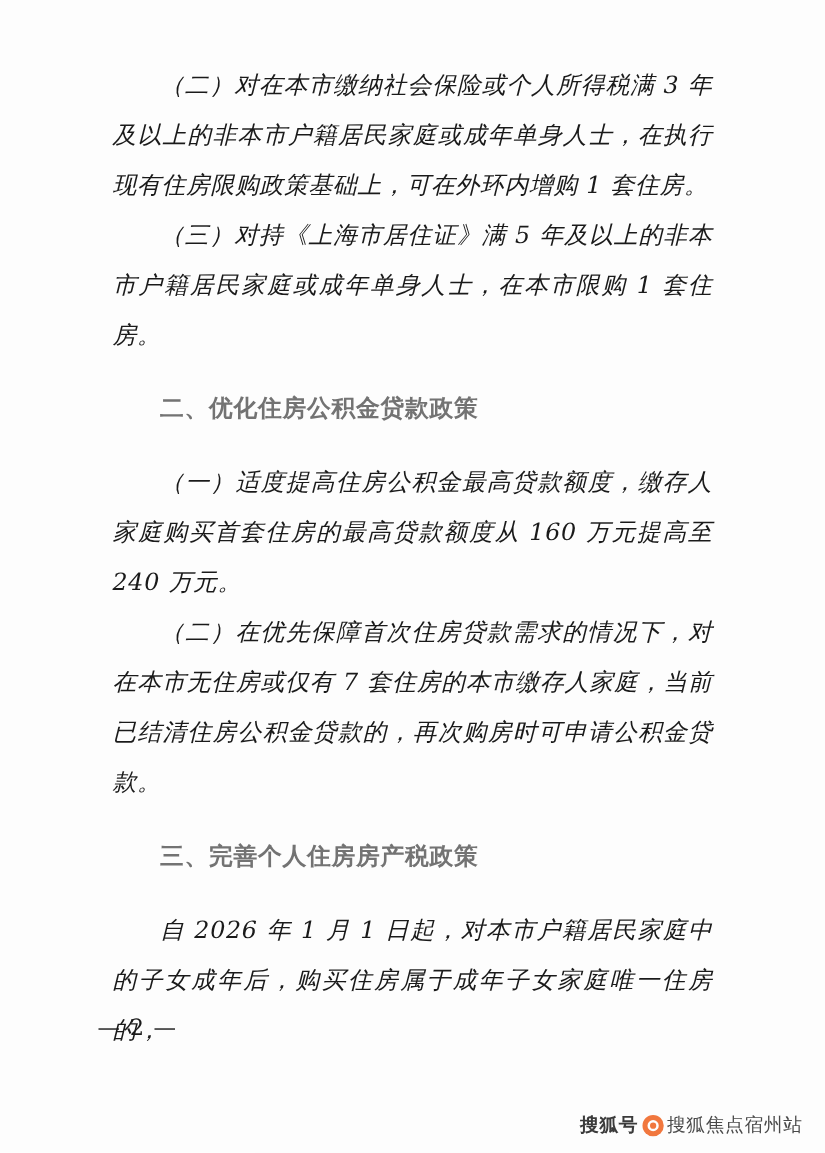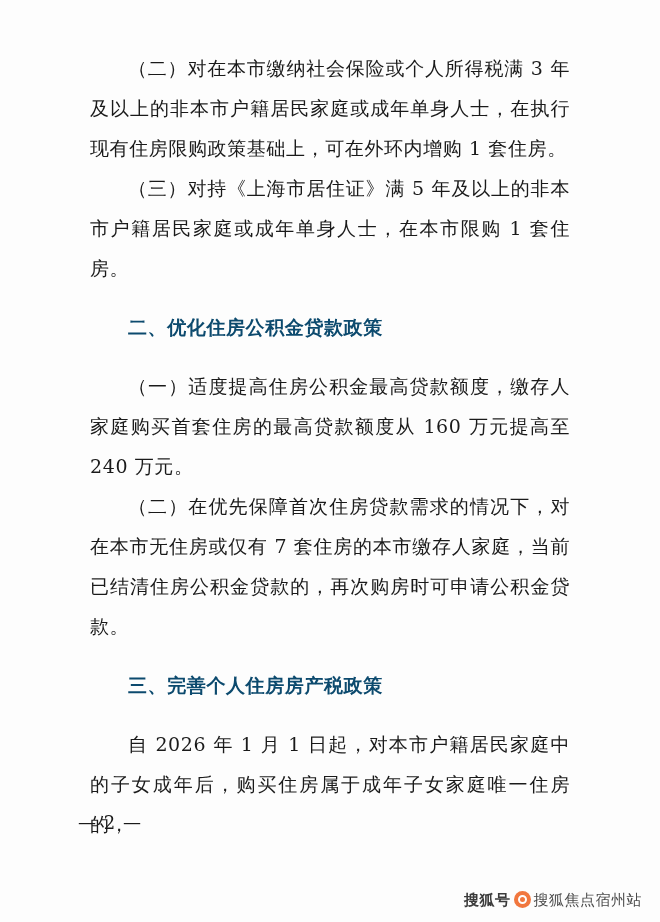--- a/index.html
+++ b/index.html
@@ -31,45 +31,46 @@
     color: #1a1a1a;
     letter-spacing: 0.6px;
     text-align: justify;
     text-justify: inter-ideograph;
     margin: 0 0 0 0;
     font-family: "DejaVu Serif", "Liberation Serif", serif;
     font-weight: 400;
   }
   .para.indent {
     text-indent: 38px;
+    font-style: italic;
   }
   .heading {
     font-size: 19px;
     line-height: 40px;
-    color: #0c4a6e;
+    color: #737373;
     letter-spacing: 0.6px;
     text-indent: 38px;
     font-weight: bold;
     font-family: "DejaVu Serif", "Liberation Serif", serif;
   }
   .page-number {
     position: absolute;
     left: 78px;
     top: 812px;
     font-size: 18px;
     color: #1a1a1a;
     letter-spacing: 1px;
     font-family: "DejaVu Serif", "Liberation Serif", serif;
   }
   .watermark {
     position: absolute;
     right: 18px;
     bottom: 12px;
     display: flex;
-    align-items: flex-start;
+    align-items: center;
     gap: 3px;
     opacity: 0.92;
   }
   .wm-brand {
     font-size: 15px;
     font-weight: bold;
     color: #2b2b2b;
     font-family: "DejaVu Sans", "Liberation Sans", sans-serif;
     letter-spacing: 0.5px;
   }

